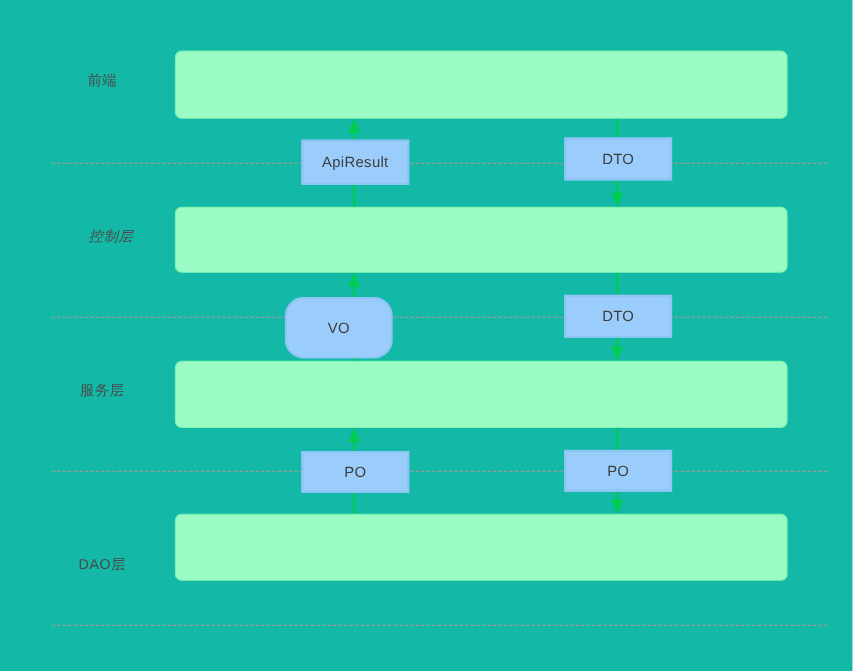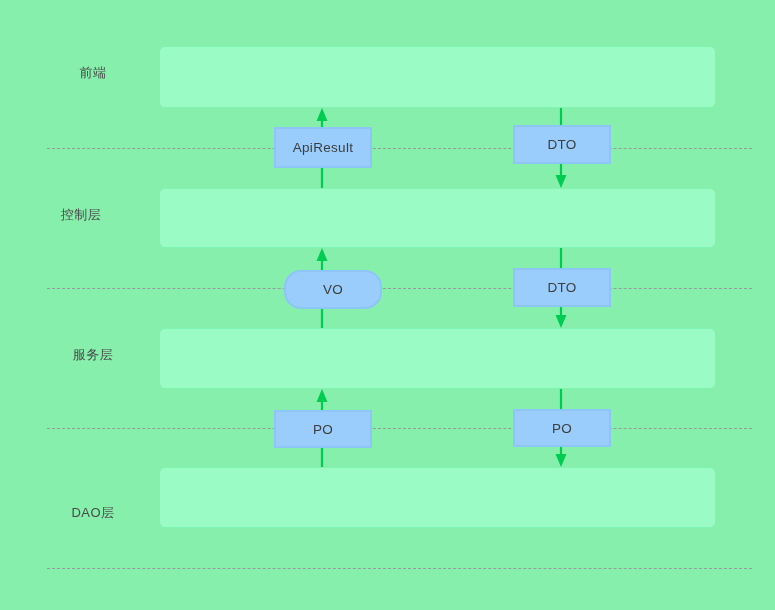--- a/index.html
+++ b/index.html
@@ -7,21 +7,21 @@
     padding: 0;
     background: #ffffff;
   }
   body {
     font-family: "Liberation Sans", "DejaVu Sans", sans-serif;
   }
   #canvas {
     position: relative;
     width: 775px;
     height: 610px;
-    background: #86efac;
+    background: #14b8a6;
     overflow: hidden;
   }
   .layer-label {
     position: absolute;
     font-size: 13px;
     color: #4a4a4a;
     letter-spacing: 0.5px;
     white-space: nowrap;
     text-align: center;
     transform: translate(-50%, -50%);
@@ -69,21 +69,21 @@
 <body>
 
 <div id="canvas">
 
   <div class="band" style="left: 159px; top: 46px; width: 557px; height: 62px; background: rgb(155, 251, 197); border-color: rgb(127, 243, 176);"></div>
   <div class="band" style="left: 159px; top: 188px; width: 557px; height: 60px; background: rgb(155, 251, 197); border-color: rgb(127, 243, 176);"></div>
   <div class="band" style="left: 159px; top: 328px; width: 557px; height: 61px; background: rgb(155, 251, 197); border-color: rgb(127, 243, 176);"></div>
   <div class="band" style="left: 159px; top: 467px; width: 557px; height: 61px; background: rgb(155, 251, 197); border-color: rgb(127, 243, 176);"></div>
 
   <div class="layer-label" style="left: 93px; top: 73px; color: rgb(74, 74, 74);">前端</div>
-  <div class="layer-label" style="left: 81px; top: 215px; color: rgb(74, 74, 74);">控制层</div>
+  <div class="layer-label" style="left: 101px; top: 215px; color: rgb(74, 74, 74); font-style: italic;">控制层</div>
   <div class="layer-label" style="left: 93px; top: 355px; color: rgb(74, 74, 74); font-family: Liberation Mono, monospace;">服务层</div>
   <div class="layer-label" style="left: 93px; top: 513px; color: rgb(74, 74, 74);">DAO层</div>
 
   <div class="divider" style="left: 47px; top: 148px; width: 705px; border-top-color: rgb(154, 154, 154);"></div>
   <div class="divider" style="left: 47px; top: 288px; width: 705px; border-top-color: rgb(154, 154, 154);"></div>
   <div class="divider" style="left: 47px; top: 428px; width: 705px; border-top-color: rgb(154, 154, 154);"></div>
   <div class="divider" style="left: 47px; top: 568px; width: 705px; border-top-color: rgb(154, 154, 154);"></div>
 
   <svg class="conn" width="775" height="610" viewBox="0 0 775 610" style="left:0;top:0;">
       <line x1="322" x2="322" y1="127" y2="121" stroke="#00cc52"></line>
@@ -101,18 +101,18 @@
       <line x1="561" x2="561" y1="248" y2="268" stroke="#00cc52"></line>
       <line x1="561" x2="561" y1="307" y2="315" stroke="#00cc52"></line>
       <polygon points="555.5,315 566.5,315 561,328" fill="#00cc52"></polygon>
       <line x1="561" x2="561" y1="389" y2="409" stroke="#00cc52"></line>
       <line x1="561" x2="561" y1="447" y2="454" stroke="#00cc52"></line>
       <polygon points="555.5,454 566.5,454 561,467" fill="#00cc52"></polygon>
     </svg>
 
   <div class="node" style="left: 274px; top: 127px; width: 98px; height: 41px; background: rgb(154, 205, 251); border-color: rgb(142, 197, 247);">ApiResult</div>
   <div class="node" style="left: 513px; top: 125px; width: 98px; height: 39px; background: rgb(154, 205, 251); border-color: rgb(142, 197, 247);">DTO</div>
-  <div class="node" style="left: 284px; top: 270px; width: 98px; height: 39px; background: rgb(154, 205, 251); border-color: rgb(142, 197, 247); border-radius: 17px;">VO</div>
+  <div class="node" style="left: 259px; top: 270px; width: 98px; height: 56px; background: rgb(154, 205, 251); border-color: rgb(142, 197, 247); border-radius: 17px;">VO</div>
   <div class="node" style="left: 513px; top: 268px; width: 98px; height: 39px; background: rgb(154, 205, 251); border-color: rgb(142, 197, 247);">DTO</div>
   <div class="node" style="left: 274px; top: 410px; width: 98px; height: 38px; background: rgb(154, 205, 251); border-color: rgb(142, 197, 247);">PO</div>
   <div class="node" style="left: 513px; top: 409px; width: 98px; height: 38px; background: rgb(154, 205, 251); border-color: rgb(142, 197, 247);">PO</div>
 
 </div>
 
 </body></html>

